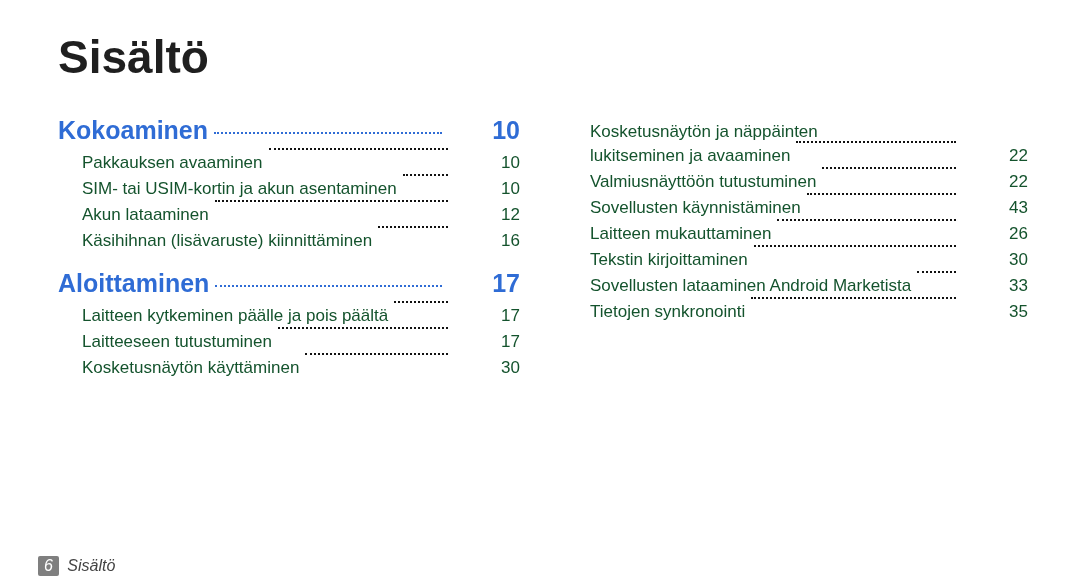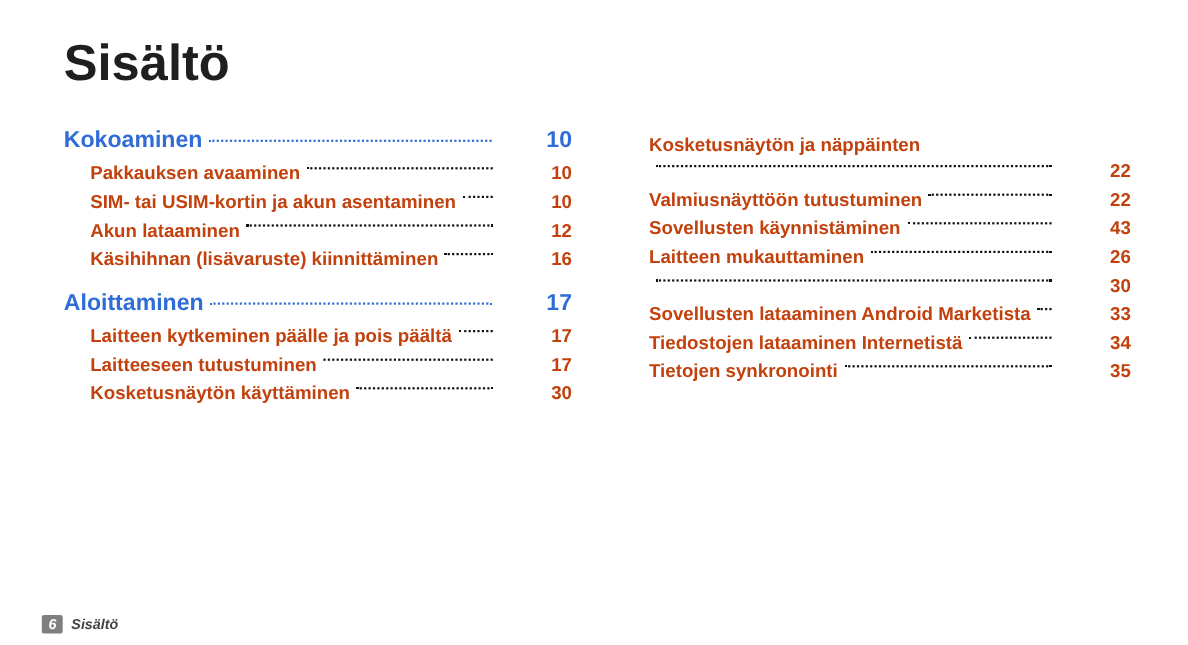--- a/index.html
+++ b/index.html
@@ -21,33 +21,33 @@
     display: flex;
     gap: 46px;
   }
   .col {
     flex: 1;
     min-width: 0;
   }
   .section-row {
     display: flex;
     align-items: baseline;
-    font-size: 21px;
+    font-size: 25px;
     font-weight: 700;
     color: #2f6cd5;
     margin-bottom: 8px;
     margin-top: 18px;
   }
   .section-row:first-child { margin-top: 0; }
   .sub-row {
     display: flex;
-    align-items: center;
+    align-items: flex-start;
     font-size: 17px;
-    font-weight: 700;
-    color: #c2410c;
+    font-weight: 400;
+    color: #14532d;
     margin: 6px 0;
     padding-left: 24px;
   }
   .sub-row.continued { margin-top: -2px; }
   .label { flex-shrink: 0; }
   .leader {
     flex-grow: 1;
     border-bottom: 2.4px dotted #111;
     transform: translateY(-5px);
     margin: 0 6px;
@@ -61,24 +61,23 @@
   .page {
     flex-shrink: 0;
     text-align: right;
     min-width: 22px;
     margin-left: 44px;
   }
   .footer {
     position: absolute;
     left: 38px;
     bottom: 10px;
-    font-size: 13px;
+    font-size: 16px;
     font-style: italic;
     color: #434343;
-    font-weight: bold;
   }
   .footer .pn {
     display: inline-block;
     background: #7f7f7f;
     color: #fff;
     padding: 1px 6px;
     border-radius: 2px;
     font-style: italic;
     margin-right: 4px;
   }
@@ -141,52 +140,49 @@
     </div>
 
   </div>
 
   <div class="col">
 
     <div class="sub-row" style="padding-left:24px;">
       <span class="label">Kosketusnäytön ja näppäinten</span>
     </div>
     <div class="sub-row continued">
+      <span class="label">lukitseminen ja avaaminen</span>
       <span class="leader"></span>
       <span class="page">22</span>
     </div>
 
     <div class="sub-row">
       <span class="label">Valmiusnäyttöön tutustuminen</span>
       <span class="leader"></span>
       <span class="page">22</span>
     </div>
     <div class="sub-row">
       <span class="label">Sovellusten käynnistäminen</span>
       <span class="leader"></span>
       <span class="page">43</span>
     </div>
     <div class="sub-row">
       <span class="label">Laitteen mukauttaminen</span>
       <span class="leader"></span>
       <span class="page">26</span>
     </div>
     <div class="sub-row">
+      <span class="label">Tekstin kirjoittaminen</span>
       <span class="leader"></span>
       <span class="page">30</span>
     </div>
     <div class="sub-row">
       <span class="label">Sovellusten lataaminen Android Marketista</span>
       <span class="leader" style="min-width:4px;"></span>
       <span class="page">33</span>
-    </div>
-    <div class="sub-row">
-      <span class="label">Tiedostojen lataaminen Internetistä</span>
-      <span class="leader"></span>
-      <span class="page">34</span>
     </div>
     <div class="sub-row">
       <span class="label">Tietojen synkronointi</span>
       <span class="leader"></span>
       <span class="page">35</span>
     </div>
 
   </div>
 </div>
 

